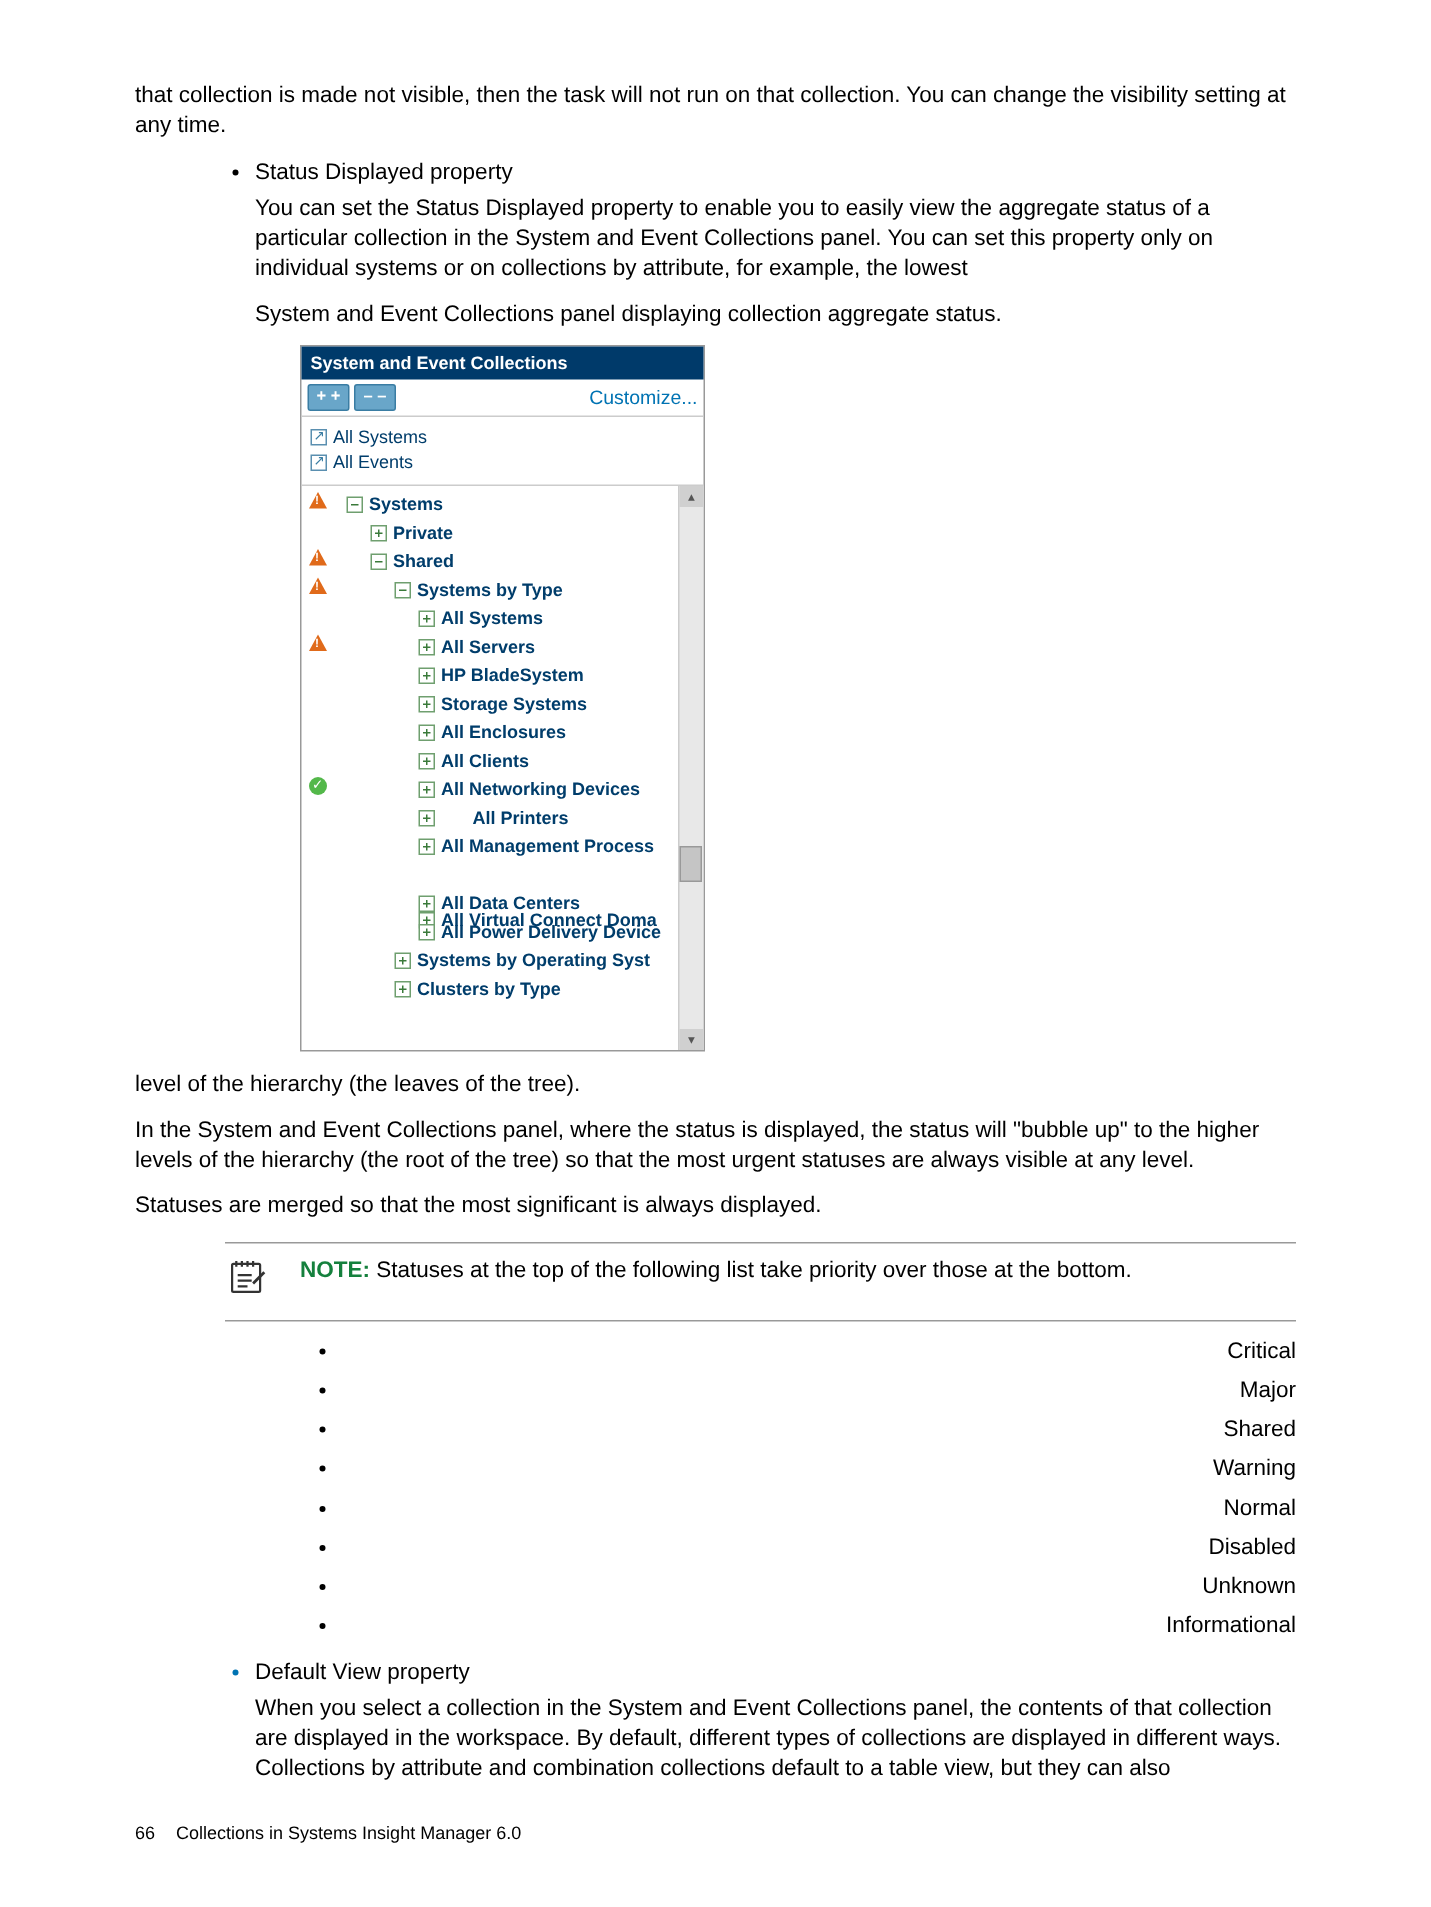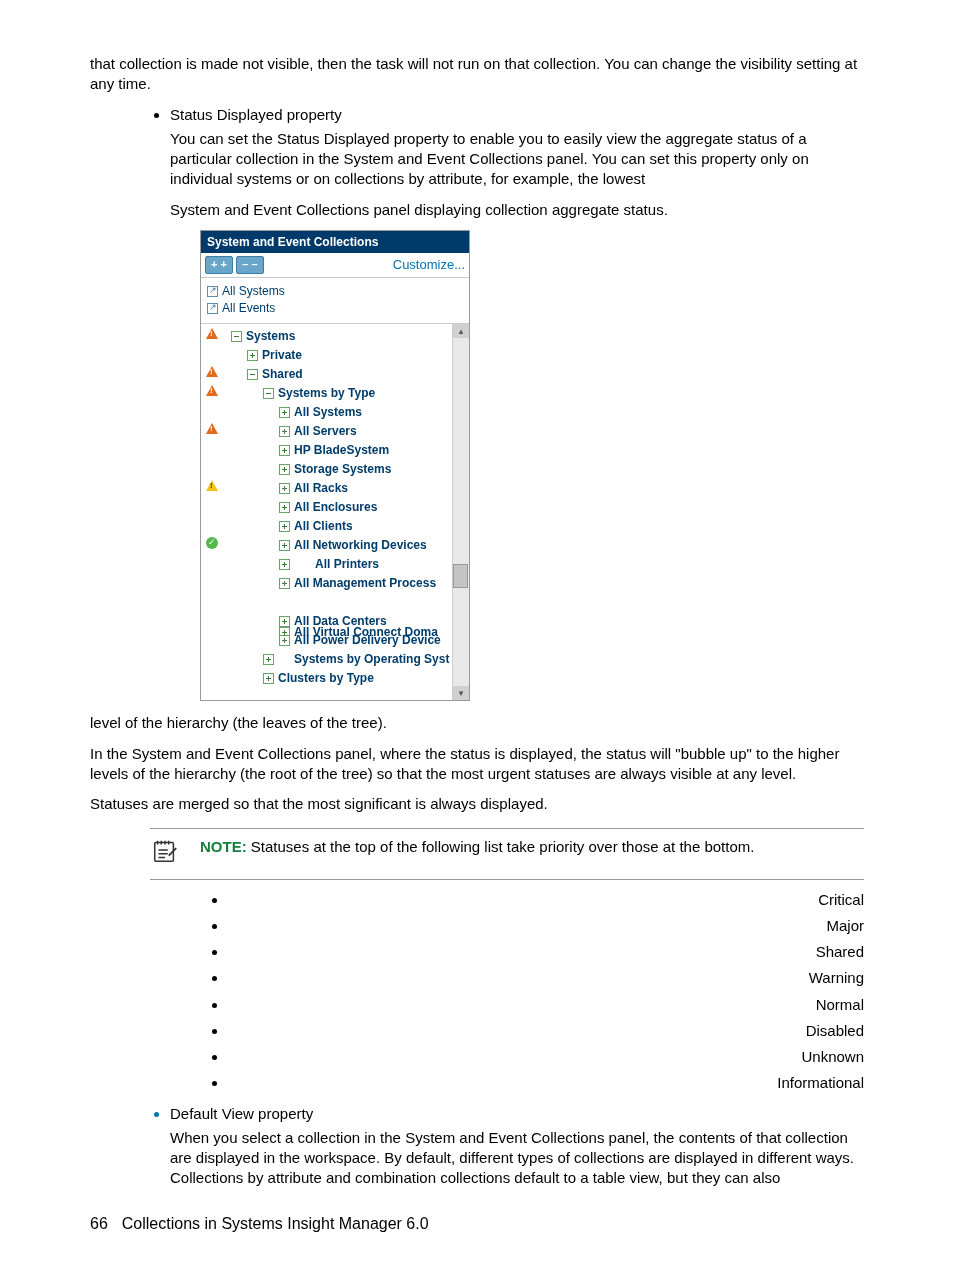--- a/index.html
+++ b/index.html
@@ -194,21 +194,21 @@
     padding: 8px 0;
     display: flex;
     gap: 20px;
     align-items: flex-start;
   }
   .note-icon svg { width: 30px; height: 28px; }
   .note-label { color: #15803d; font-weight: bold; }
 
   .footer {
     margin-top: 24px;
-    font-size: 16px;
+    font-size: 12px;
     display: flex;
     gap: 14px;
   }
   .pagenum { }
 </style>
 </head>
 <body>
 
 <p class="indent1 body-p">that collection is made not visible, then the task will not run on that collection. You can change the visibility setting at any time.</p>
 
@@ -301,29 +301,20 @@
           </div>
         </div>
         <div class="row">
           <div class="status-col"></div>
           <div class="tree-col" style="padding-left: 56px;">
             <span class="pm plus"></span>
             <span class="lbl">Storage Systems</span>
           </div>
         </div>
         <div class="row">
-          <div class="status-col">
-            <div class="st-warn"></div>
-          </div>
-          <div class="tree-col" style="padding-left: 56px;">
-            <span class="pm plus"></span>
-            <span class="lbl">All Racks</span>
-          </div>
-        </div>
-        <div class="row">
           <div class="status-col"></div>
           <div class="tree-col" style="padding-left: 56px;">
             <span class="pm plus"></span>
             <span class="lbl">All Enclosures</span>
           </div>
         </div>
         <div class="row">
           <div class="status-col"></div>
           <div class="tree-col" style="padding-left: 56px;">
             <span class="pm plus"></span>
@@ -369,21 +360,21 @@
         </div>
         <div class="row">
           <div class="status-col"></div>
           <div class="tree-col" style="padding-left: 56px;">
             <span class="pm plus"></span>
             <span class="lbl">All Power Delivery Device</span>
           </div>
         </div>
         <div class="row">
           <div class="status-col"></div>
-          <div class="tree-col" style="padding-left: 40px; gap: 16px;">
+          <div class="tree-col" style="padding-left: 40px;">
             <span class="pm plus"></span>
             <span class="lbl">Systems by Operating Syst</span>
           </div>
         </div>
         <div class="row">
           <div class="status-col"></div>
           <div class="tree-col" style="padding-left: 40px;">
             <span class="pm plus"></span>
             <span class="lbl">Clusters by Type</span>
           </div>

